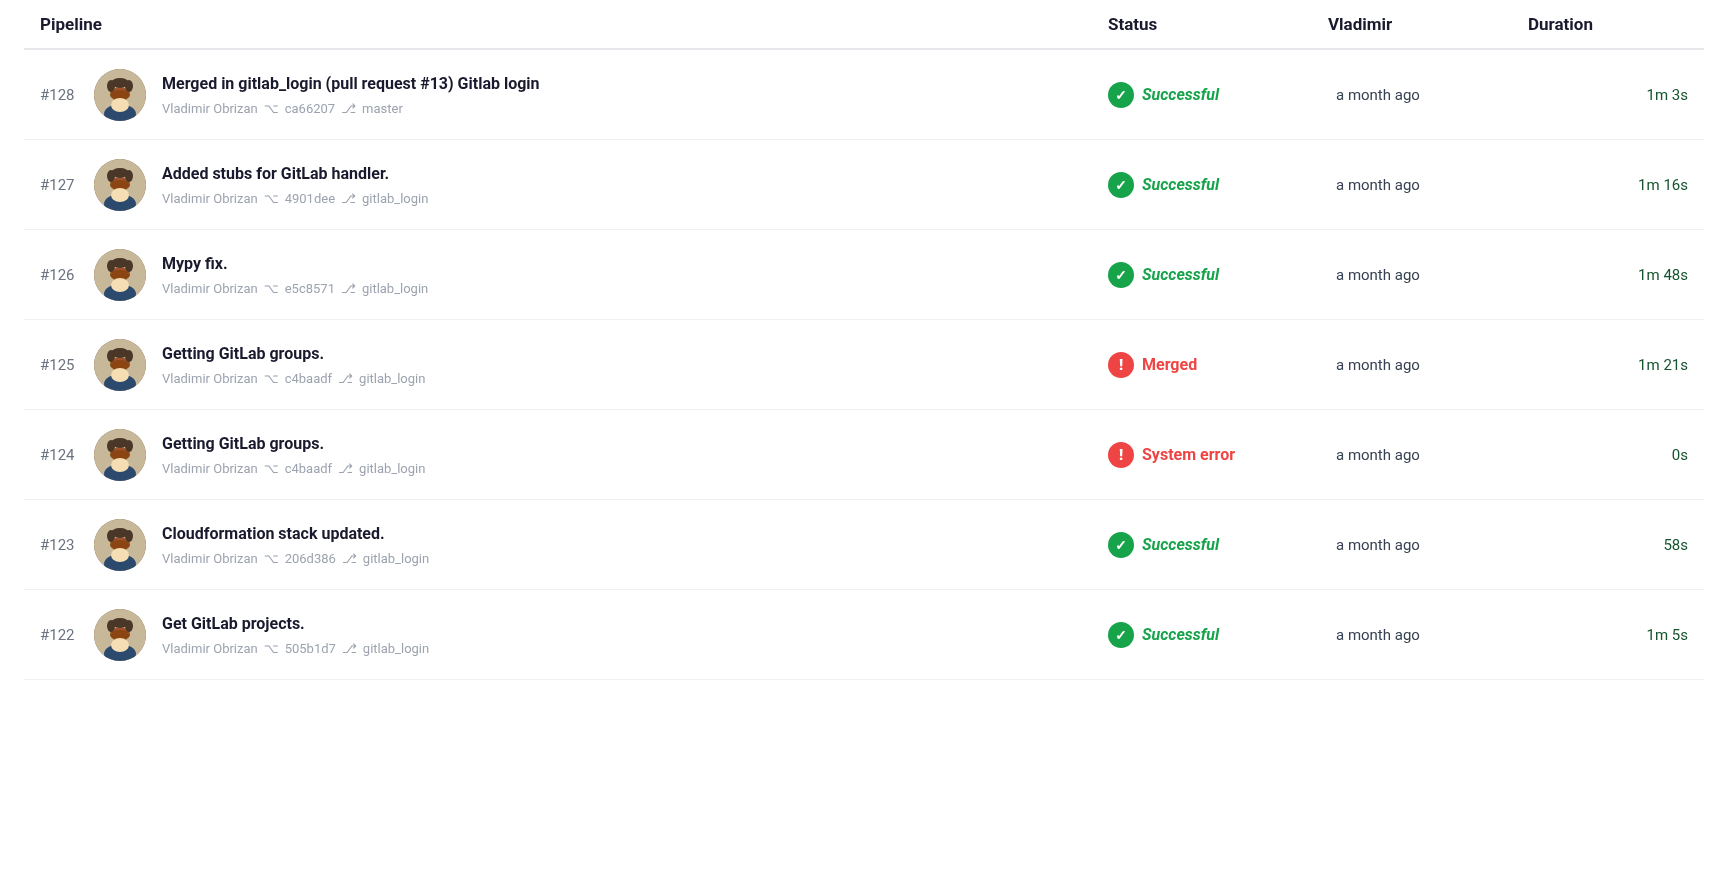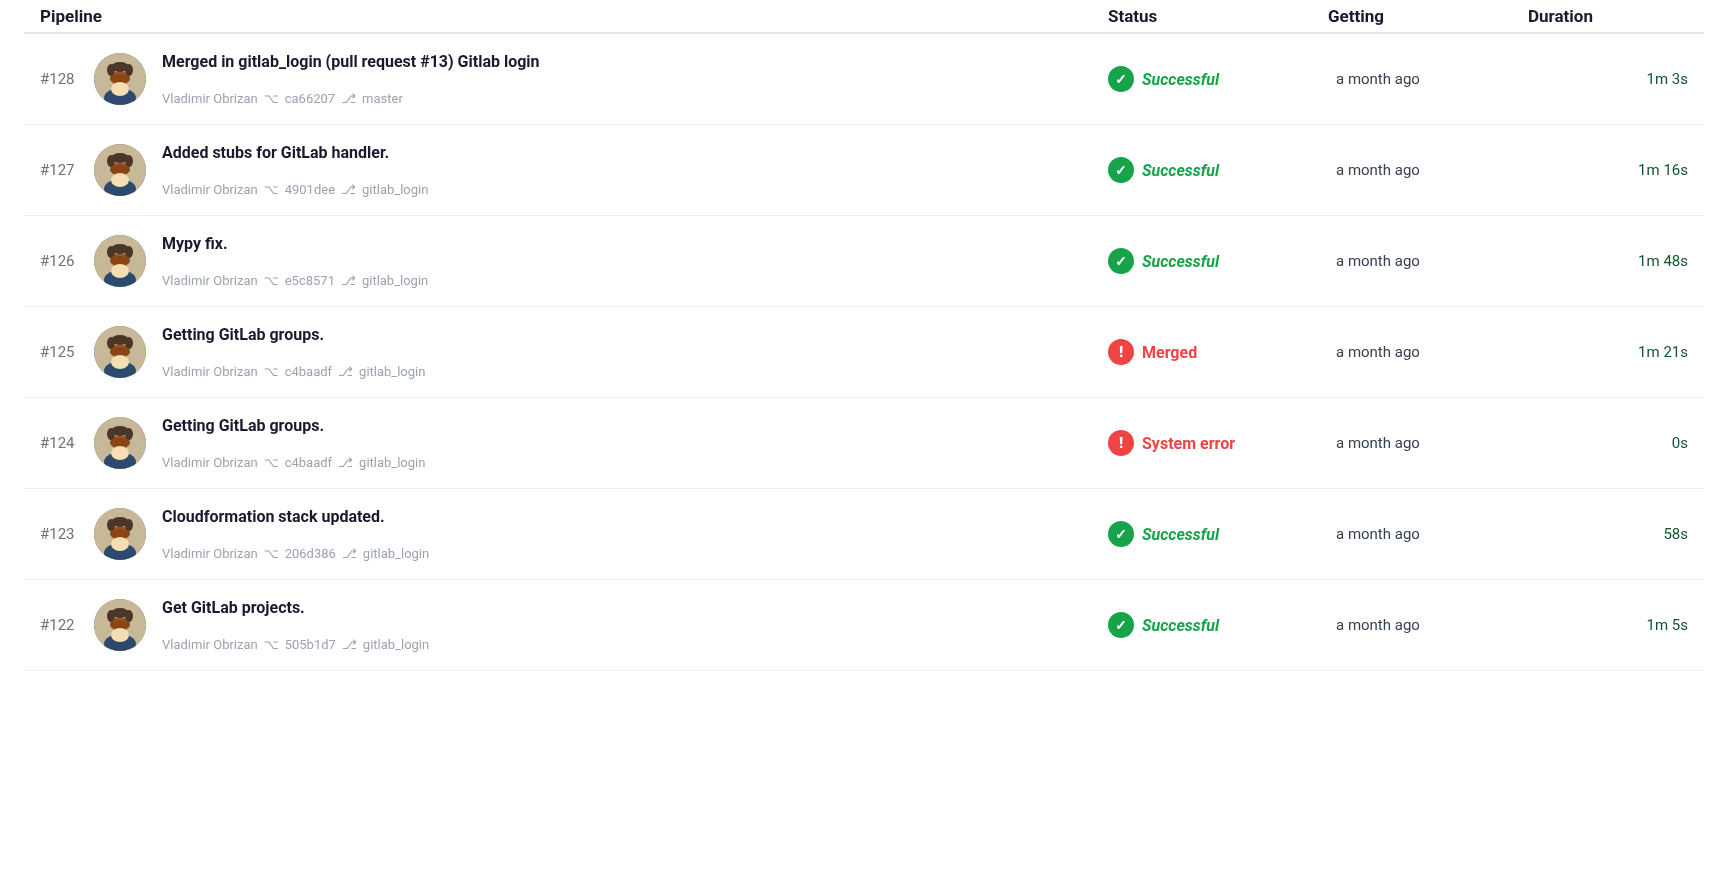--- a/index.html
+++ b/index.html
@@ -9,21 +9,21 @@
       color: #1a1a2e;
       font-size: 15px;
     }
     .table-container {
       width: 1728px;
       padding: 0 24px;
     }
     .table-header {
       display: grid;
       grid-template-columns: 1fr 220px 200px 160px;
-      padding: 6px 16px;
+      padding: 14px 16px;
       border-bottom: 2px solid #e5e7eb;
       font-weight: 700;
       font-size: 17px;
       color: #1a1a2e;
     }
     .table-row {
       display: grid;
       grid-template-columns: 1fr 220px 200px 160px;
       padding: 18px 16px;
       border-bottom: 1px solid #f0f0f0;
@@ -52,21 +52,21 @@
       align-items: center;
       justify-content: center;
     }
     .avatar svg {
       width: 52px;
       height: 52px;
     }
     .pipeline-info {
       display: flex;
       flex-direction: column;
-      gap: 20px;
+      gap: 8px;
     }
     .pipeline-title {
       font-weight: 700;
       font-size: 16px;
       color: #1a1a2e;
     }
     .pipeline-meta {
       font-size: 13px;
       color: #9ca3af;
       display: flex;
@@ -127,21 +127,21 @@
       font-weight: 900;
     }
   </style>
 </head>
 <body>
 
 <div class="table-container">
   <div class="table-header">
     <div>Pipeline</div>
     <div>Status</div>
-    <div>Getting</div>
+    <div>Vladimir</div>
     <div>Duration</div>
   </div>
   <div id="table-body">
       <div class="table-row">
     <div class="pipeline-cell">
       <span class="pipeline-id">#128</span>
       <div class="avatar">
             <svg viewBox="0 0 52 52" xmlns="http://www.w3.org/2000/svg">
     <circle cx="26" cy="26" r="26" fill="#c8b89a"></circle>
     <ellipse cx="26" cy="22" rx="10" ry="11" fill="#8b6914"></ellipse>

